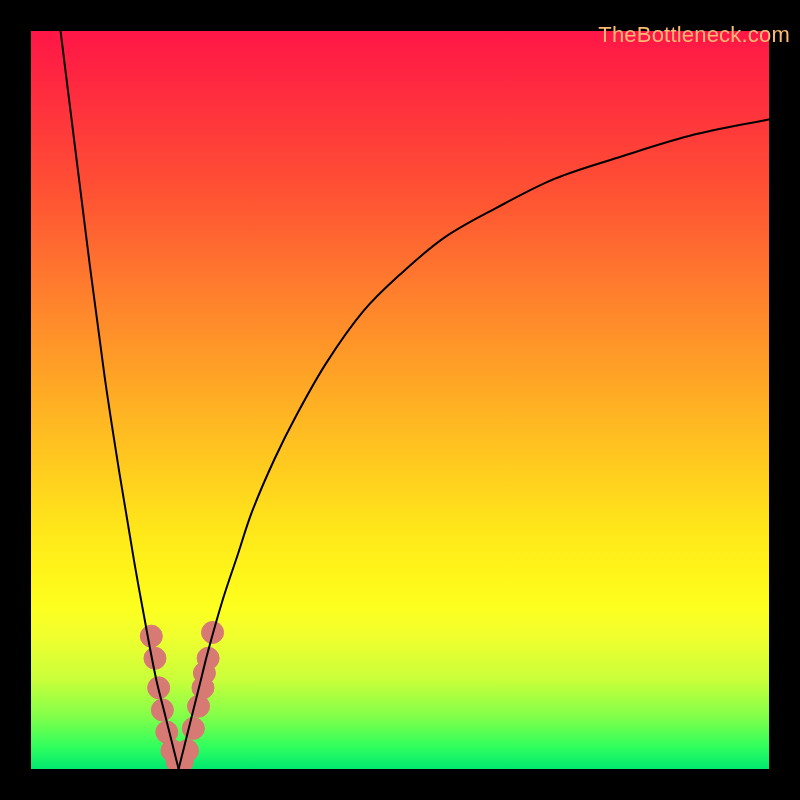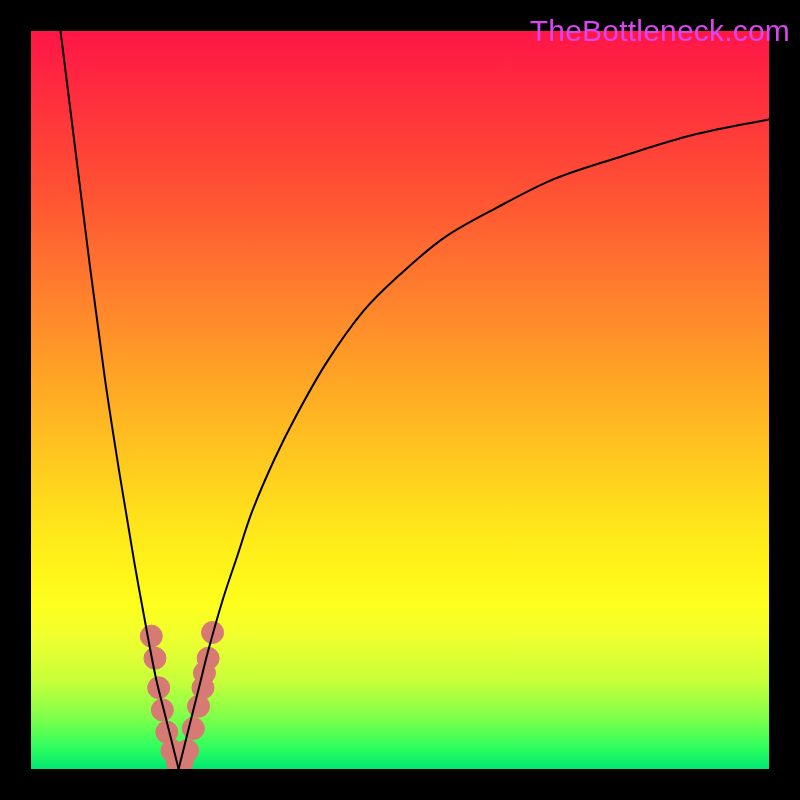--- a/index.html
+++ b/index.html
@@ -46,24 +46,24 @@
   }
   svg.curves {
     position: absolute;
     left: 0;
     top: 0;
     width: 738px;
     height: 738px;
   }
   .watermark {
     position: absolute;
-    top: 14px;
+    top: 22px;
     right: 10px;
-    color: #d946ef;
-    font-size: 30px;
+    color: #fdba74;
+    font-size: 22px;
     letter-spacing: 0.2px;
     user-select: none;
   }
 </style>
 </head>
 <body>
 
 <div class="frame">
   <div class="plot-area">
     <svg class="curves" viewBox="0 0 738 738">

